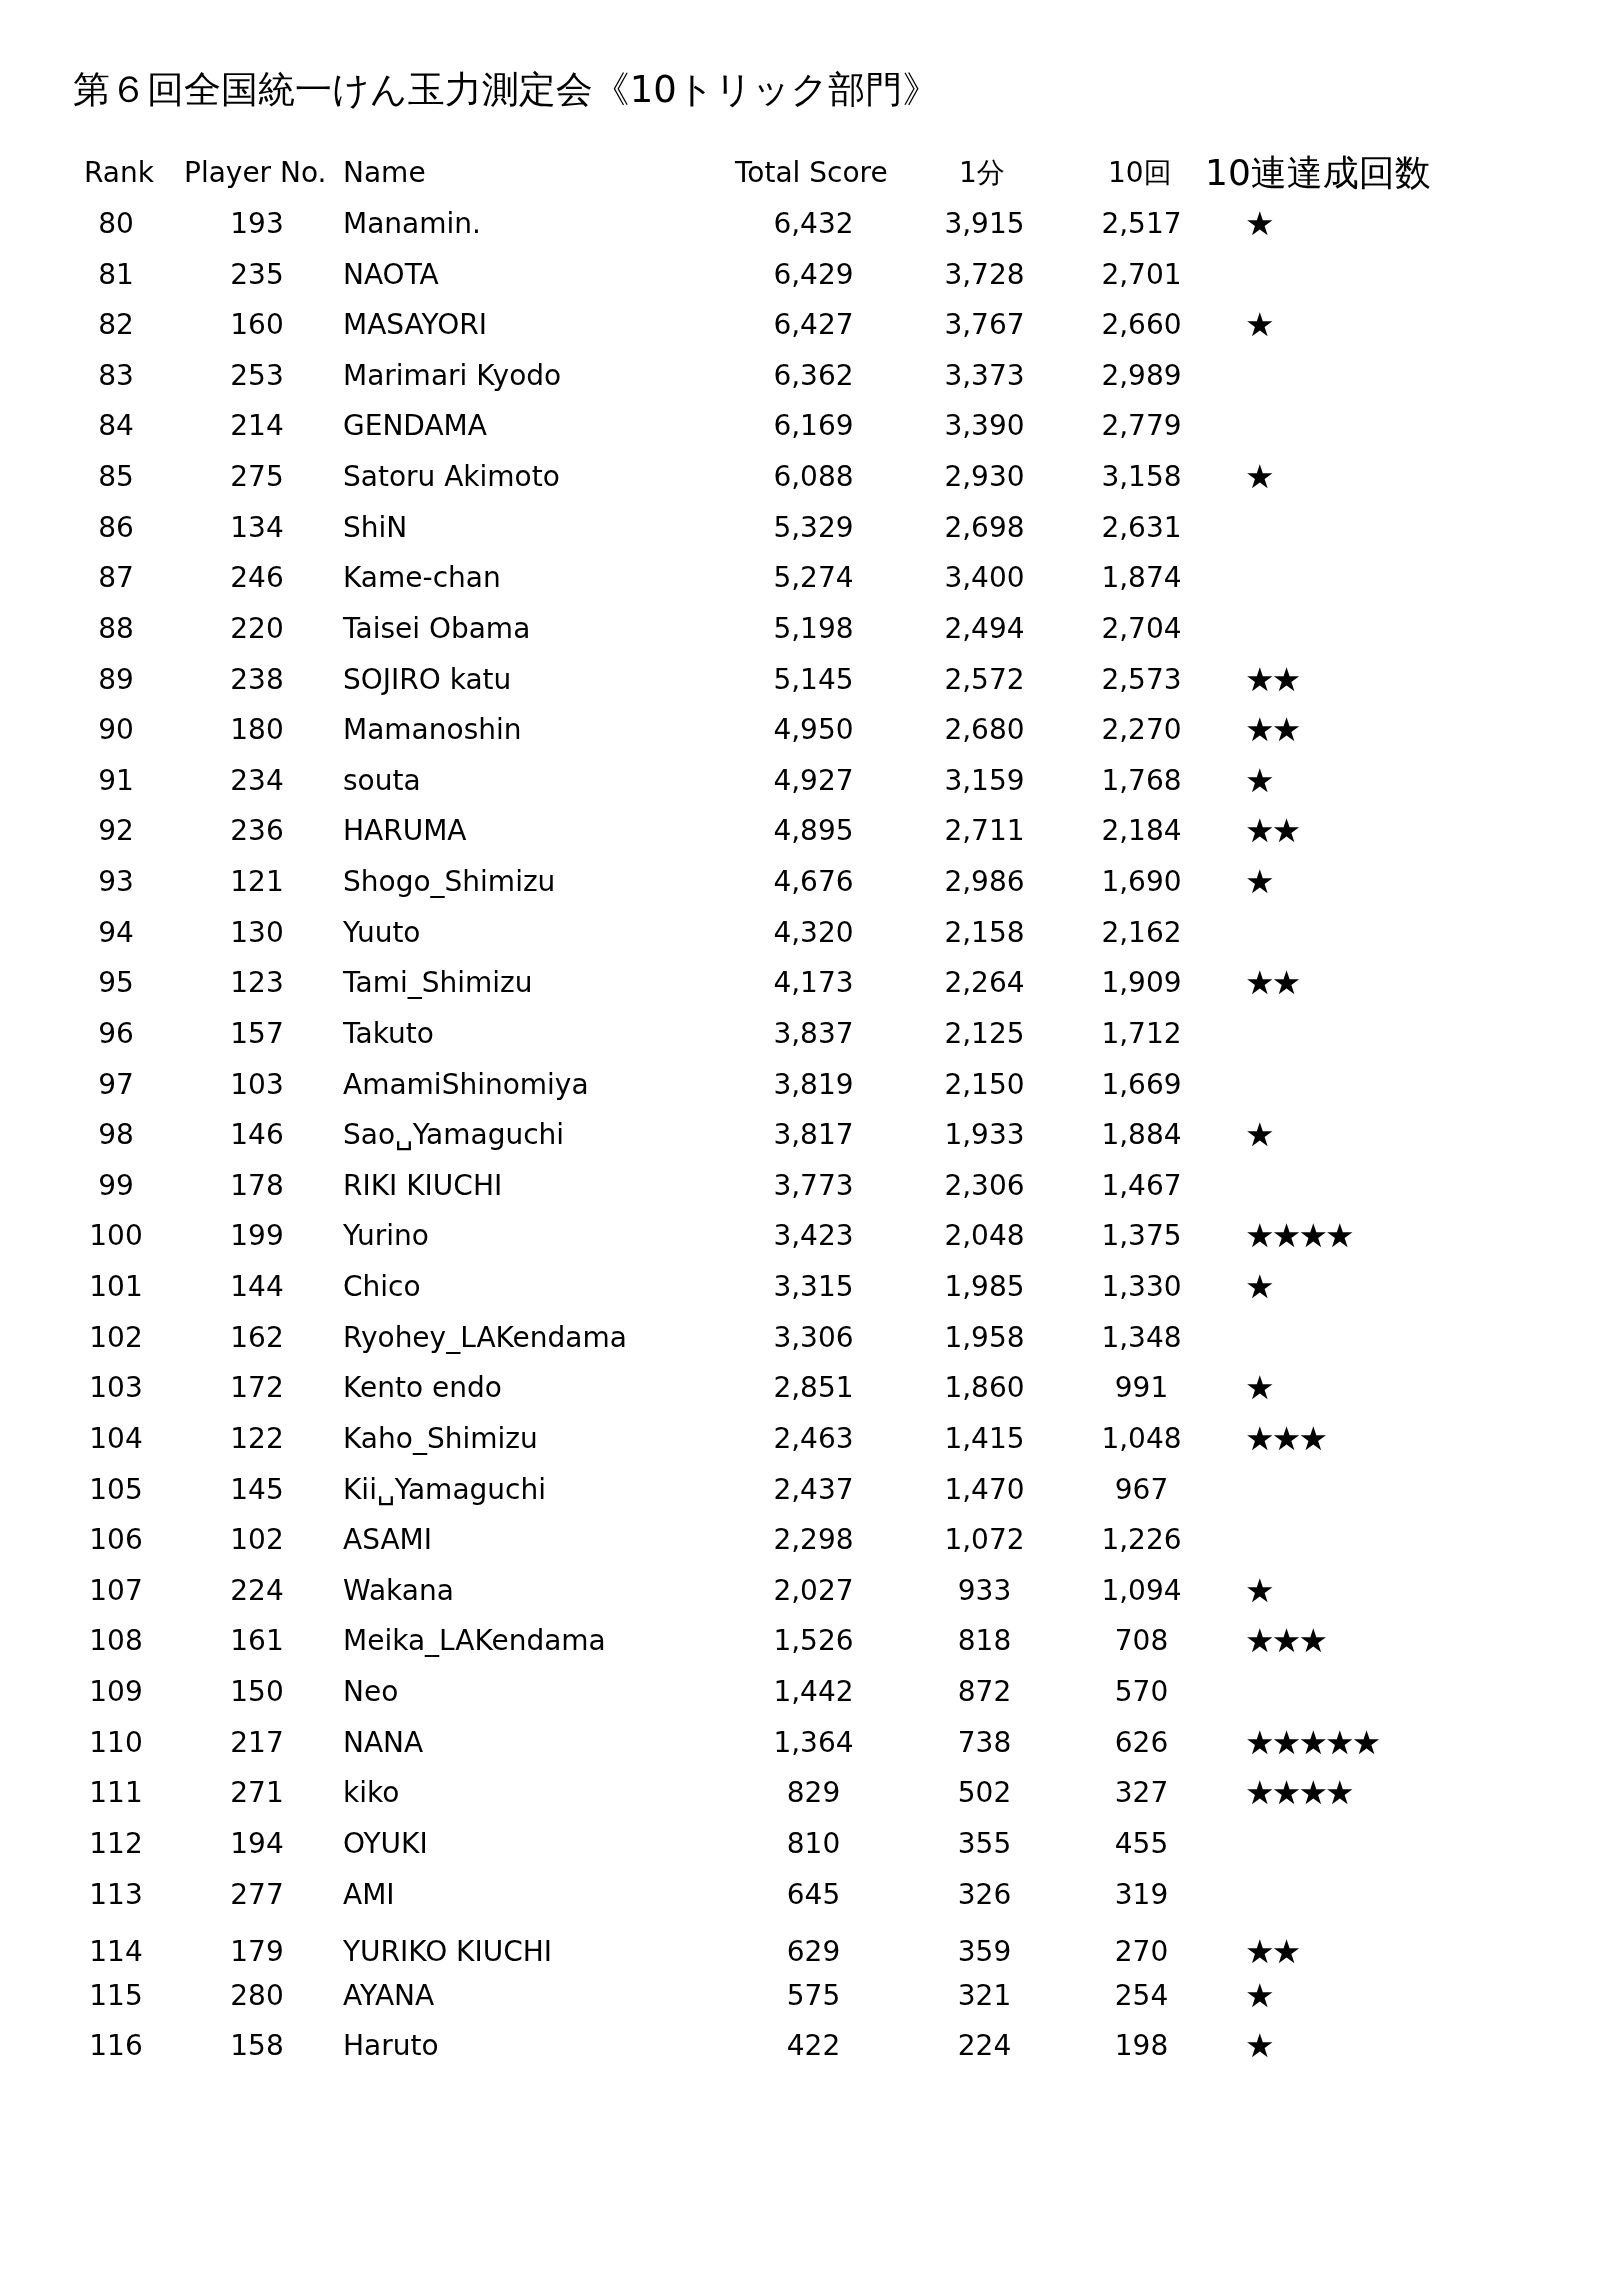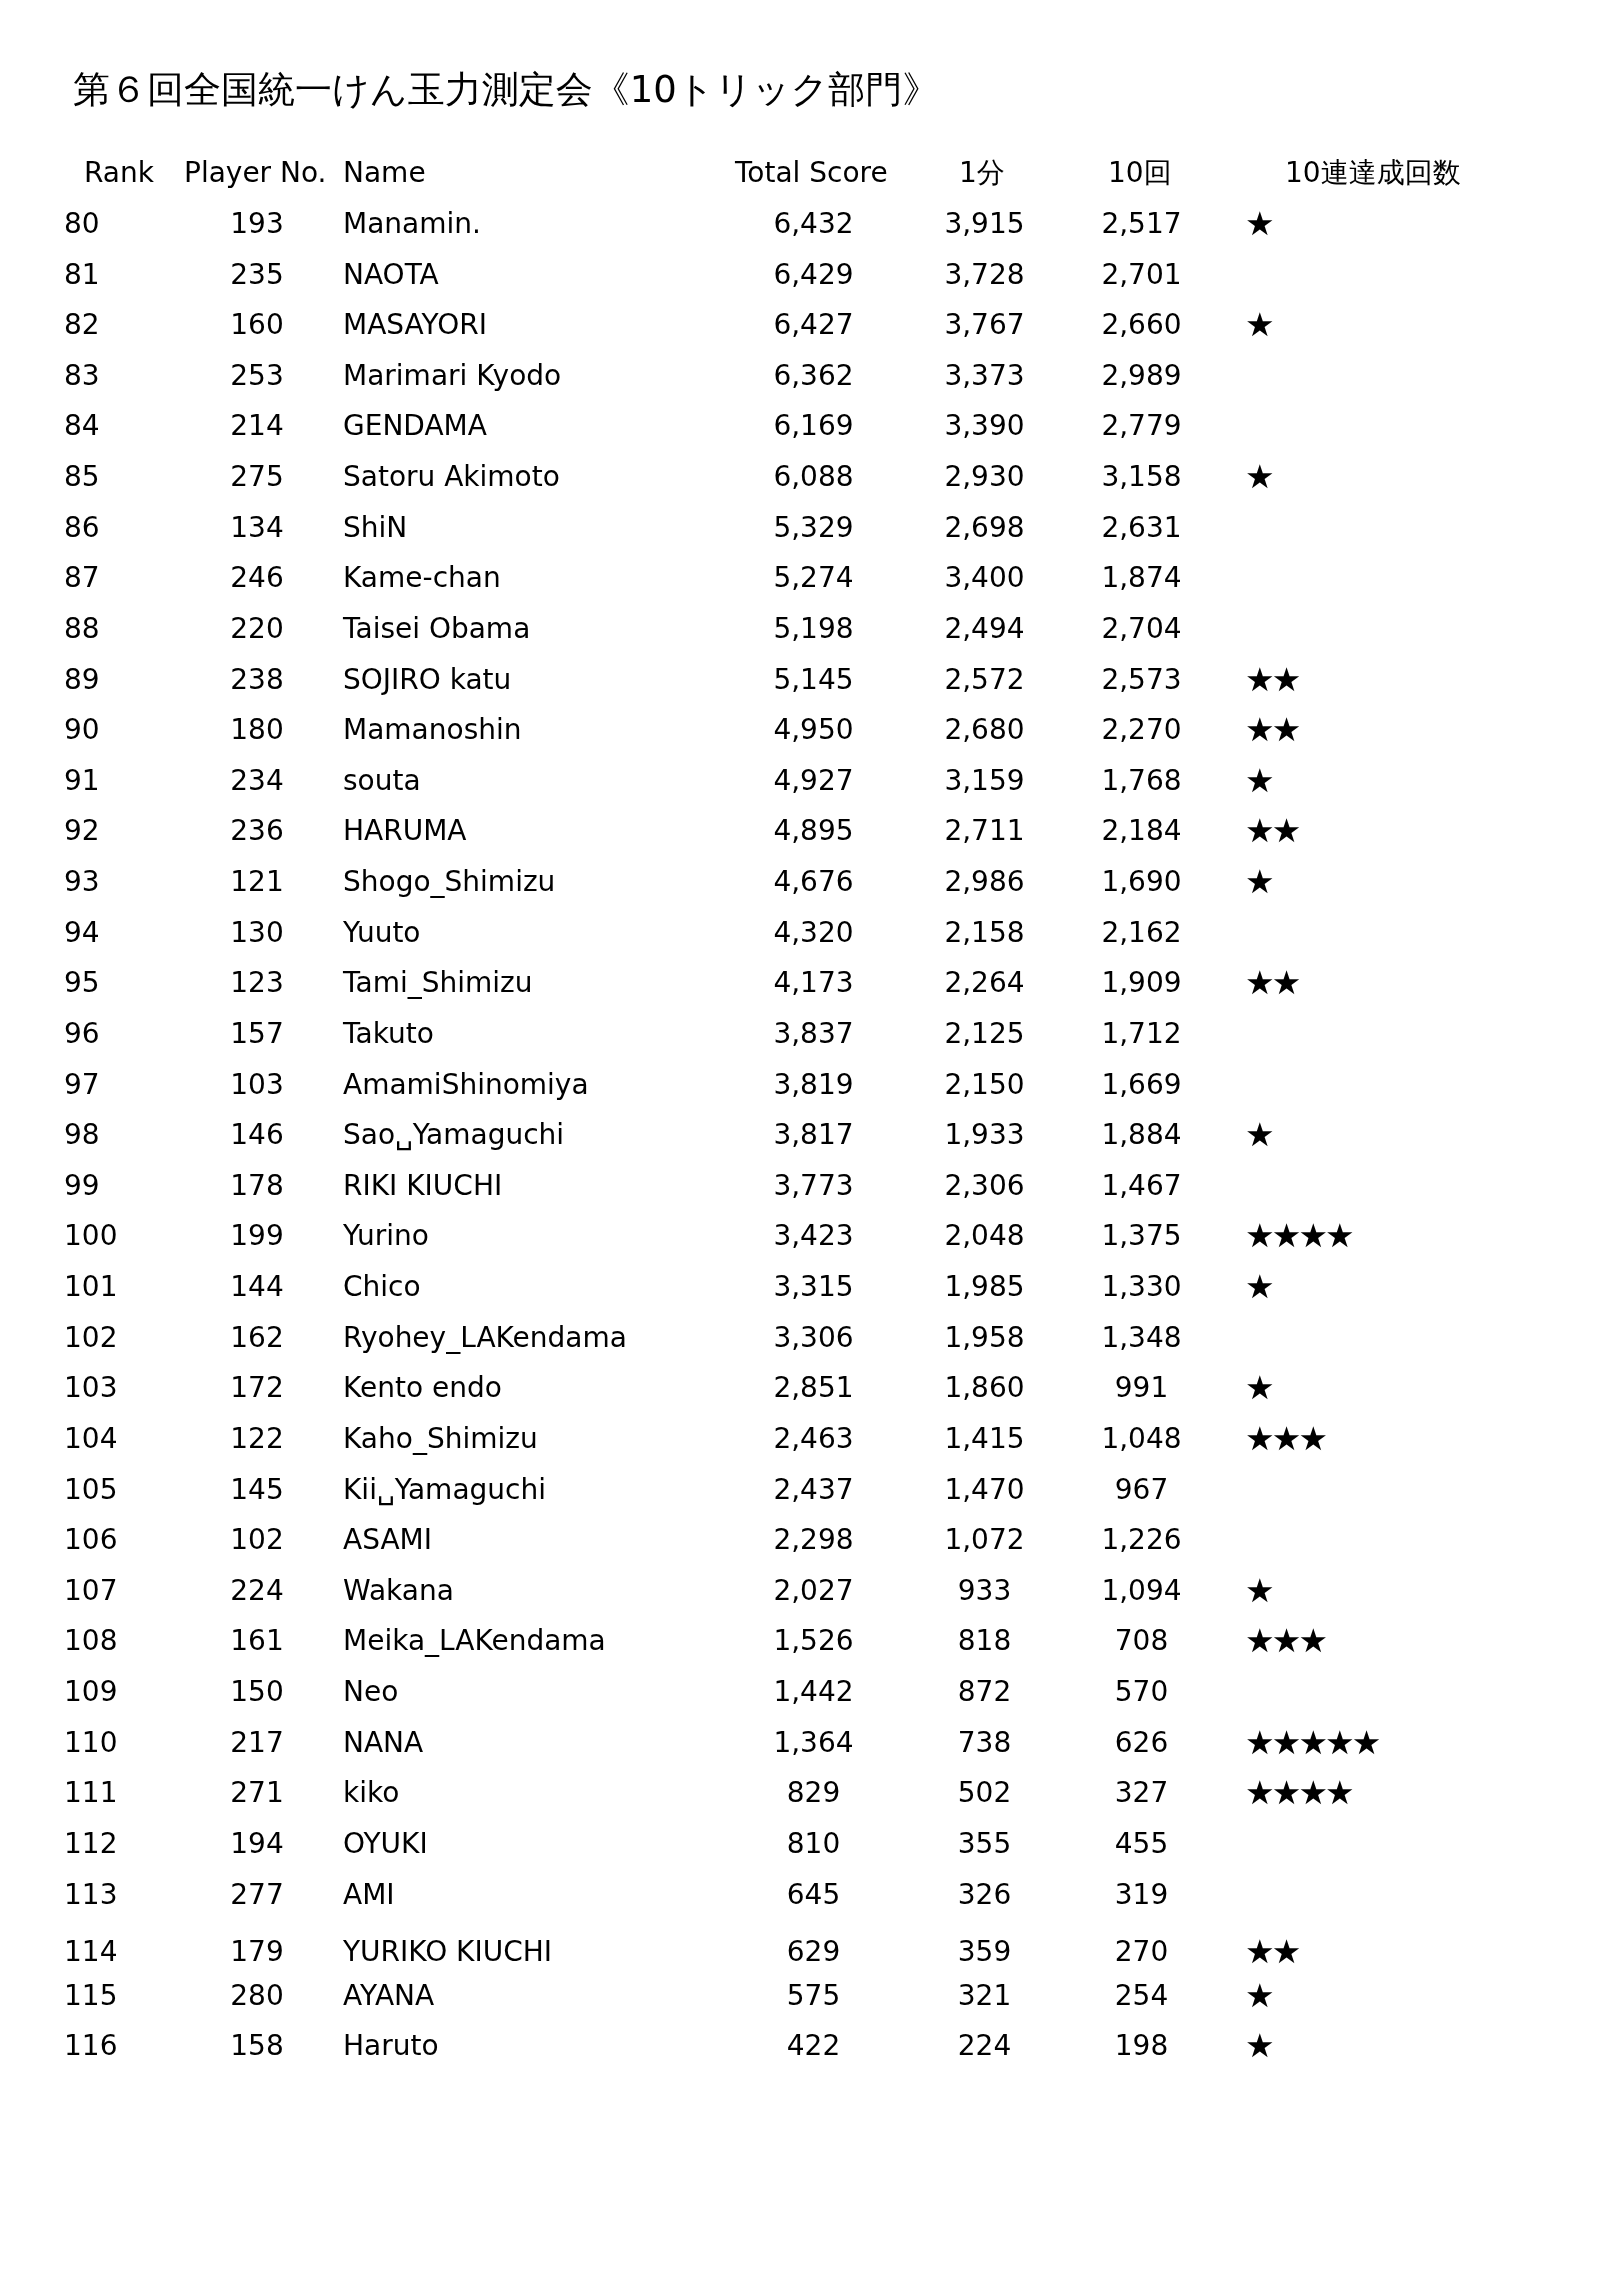--- a/index.html
+++ b/index.html
@@ -12,34 +12,34 @@
     position: absolute; left: 73px; top: 65px;
     font-size: 37px; font-weight: normal; letter-spacing: 0px;
     white-space: nowrap; margin: 0;
   }
   .table { position: absolute; left: 0; top: 0; width: 1621px; }
   .row {
     position: absolute; left: 0; width: 1413px; height: 51px;
     font-size: 28px; line-height: 51px;
   }
   .cell { position: absolute; top: 0; white-space: nowrap; }
-  .c-rank   { left: 64px;  width: 88px;  text-align: left; }
+  .c-rank   { left: 72px;  width: 88px;  text-align: center; }
   .c-player { left: 208px; width: 98px; text-align: center; }
   .c-name   { left: 343px; text-align: left; }
   .c-total  { left: 745px; width: 137px; text-align: center; }
   .c-min    { left: 921px; width: 127px; text-align: center; }
   .c-ten    { left: 1078px; width: 127px; text-align: center; }
   .c-stars  { left: 1245px; text-align: left; font-size: 33px; letter-spacing: -2.9px; }
   .header .cell { font-size: 28px; }
   .header .c-rank { left: 84px; width: auto; text-align: left; }
   .header .c-player { left: 184px; width: auto; text-align: left; }
   .header .c-total { left: 735px; width: auto; text-align: left; }
   .header .c-min { left: 959px; width: auto; text-align: left; }
   .header .c-ten { left: 1108px; width: auto; text-align: left; }
-  .header .c-stars { left: 1285px; font-size: 28px; letter-spacing: 0; }
+  .header .c-stars { left: 1205px; font-size: 36px; letter-spacing: 0; }
 </style>
 </head>
 <body>
 
 <h1 class="title">第６回全国統一けん玉力測定会《10トリック部門》</h1>
 
 <div class="table">
   <div class="row header" style="top:147px;">
     <span class="cell c-rank">Rank</span>
     <span class="cell c-player">Player No.</span>

